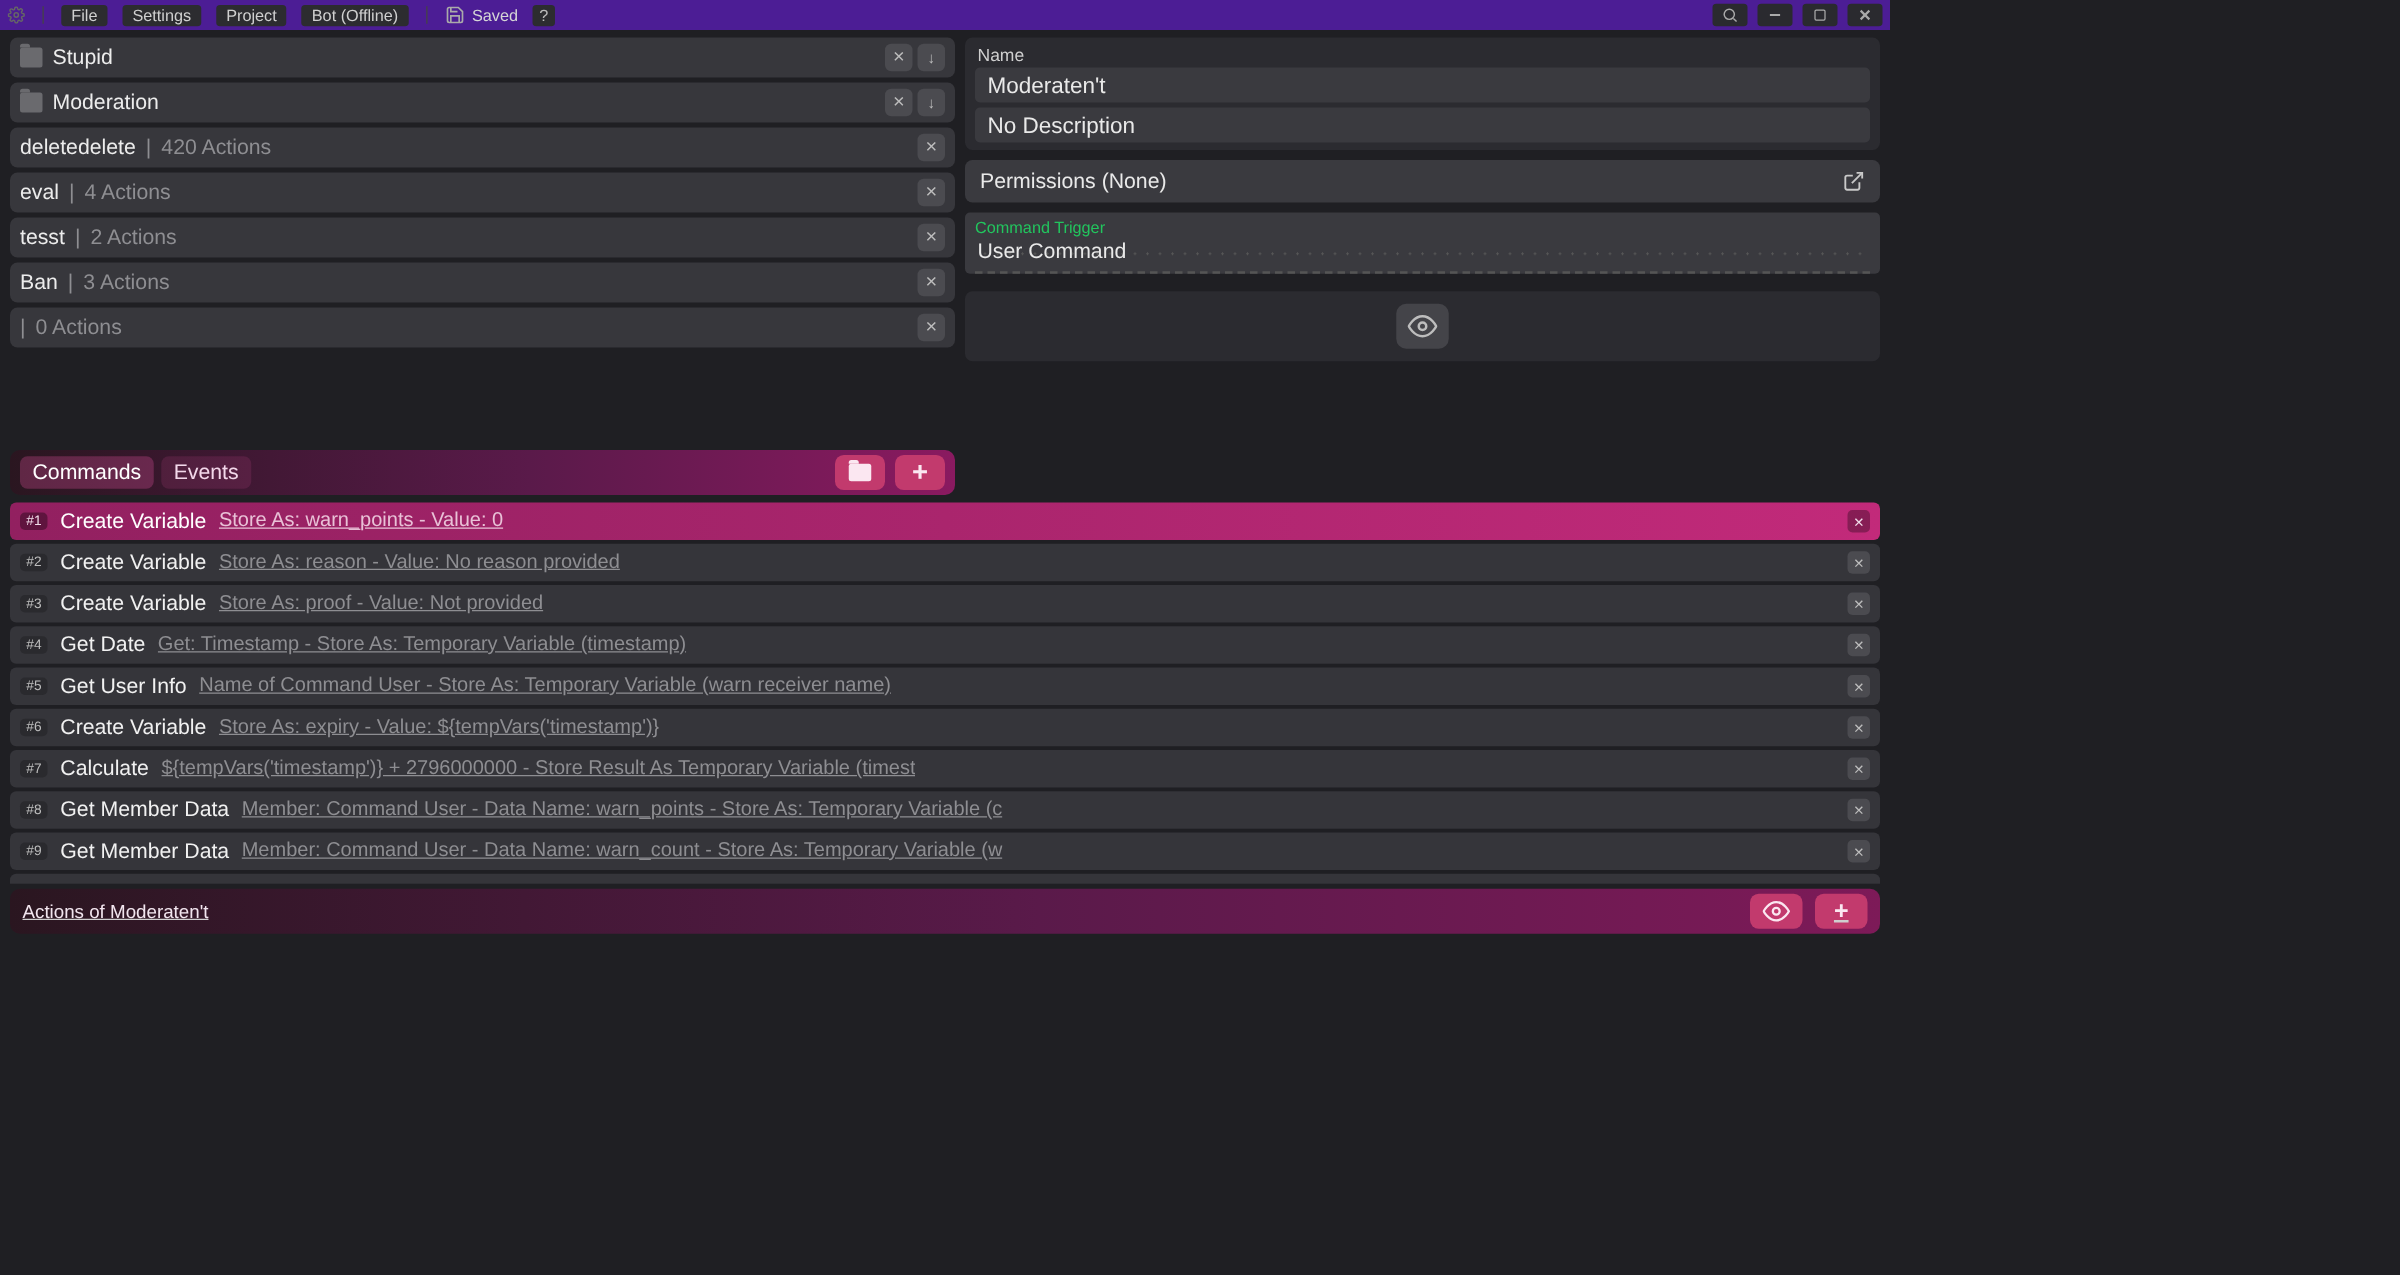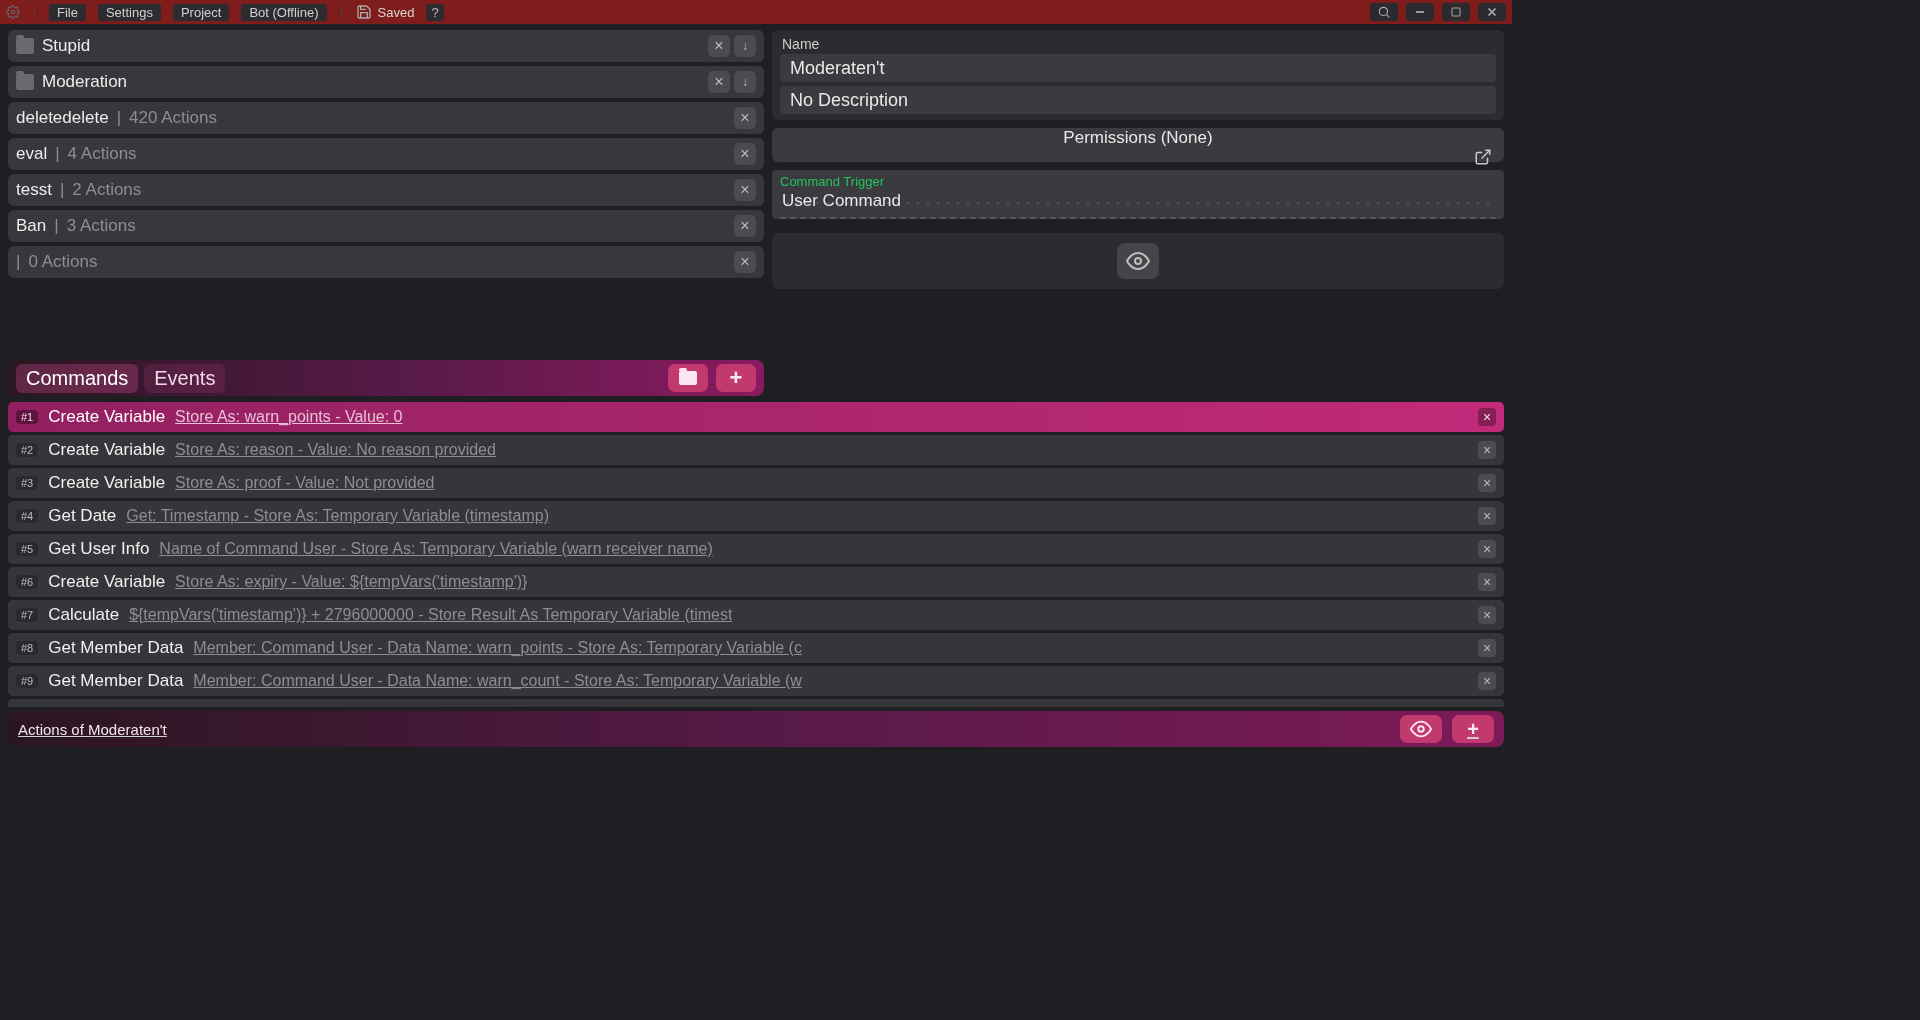--- a/index.html
+++ b/index.html
@@ -8,21 +8,21 @@
     background: #1f1f23;
     font-family: -apple-system, "Segoe UI", Helvetica, Arial, sans-serif;
     color: #cfcfcf;
     font-size: 14px;
     user-select: none;
   }
 
   
   .menubar {
     height: 24px;
-    background: #7f1d1d;
+    background: #4c1d95;
     display: flex;
     align-items: center;
     padding: 0 6px;
     gap: 12px;
   }
   .menubar .gear {
     width: 14px; height: 14px; display:flex; align-items:center; justify-content:center;
     color:#555;
   }
   .vbar { width:1px; height:14px; background:#444; margin:0 2px; }
@@ -120,21 +120,21 @@
     display:flex;
     align-items:center;
     padding:0 8px;
     gap:6px;
   }
   .tab {
     background: rgba(255,90,180,0.25);
     color:#fff;
     padding:3px 10px;
     border-radius:6px;
-    font-size:20px;
+    font-size:17px;
   }
   .tab.inactive { background: rgba(255,90,180,0.12); color:#f3d8ea; }
   .tabbar .right-btns { margin-left:auto; display:flex; gap:8px; }
   .big-btn {
     width:40px;height:28px;border-radius:7px;
     background:#c23a6d;
     display:flex;align-items:center;justify-content:center;
     color:#fbe7f1;
   }
   .big-btn .fold { width:18px;height:14px;border-radius:2px;background:#fbe7f1;position:relative;}
@@ -154,21 +154,20 @@
   }
   .perm-row {
     background:#3a3a3f;
     border-radius:6px;
     height:34px;
     display:flex;align-items:center;
     padding:0 12px;
     font-size:17px;color:#e9e9e9;
     margin:4px 0;
     position:relative;
-    flex-direction:column;
   }
   .perm-row .open-ico{
     margin-left:auto;color:#c9c9c9;
   }
   .cmd-trigger {
     background:#3a3a3f;
     border-radius:4px;
     padding:4px 8px 0 8px;
     margin:0;
   }

